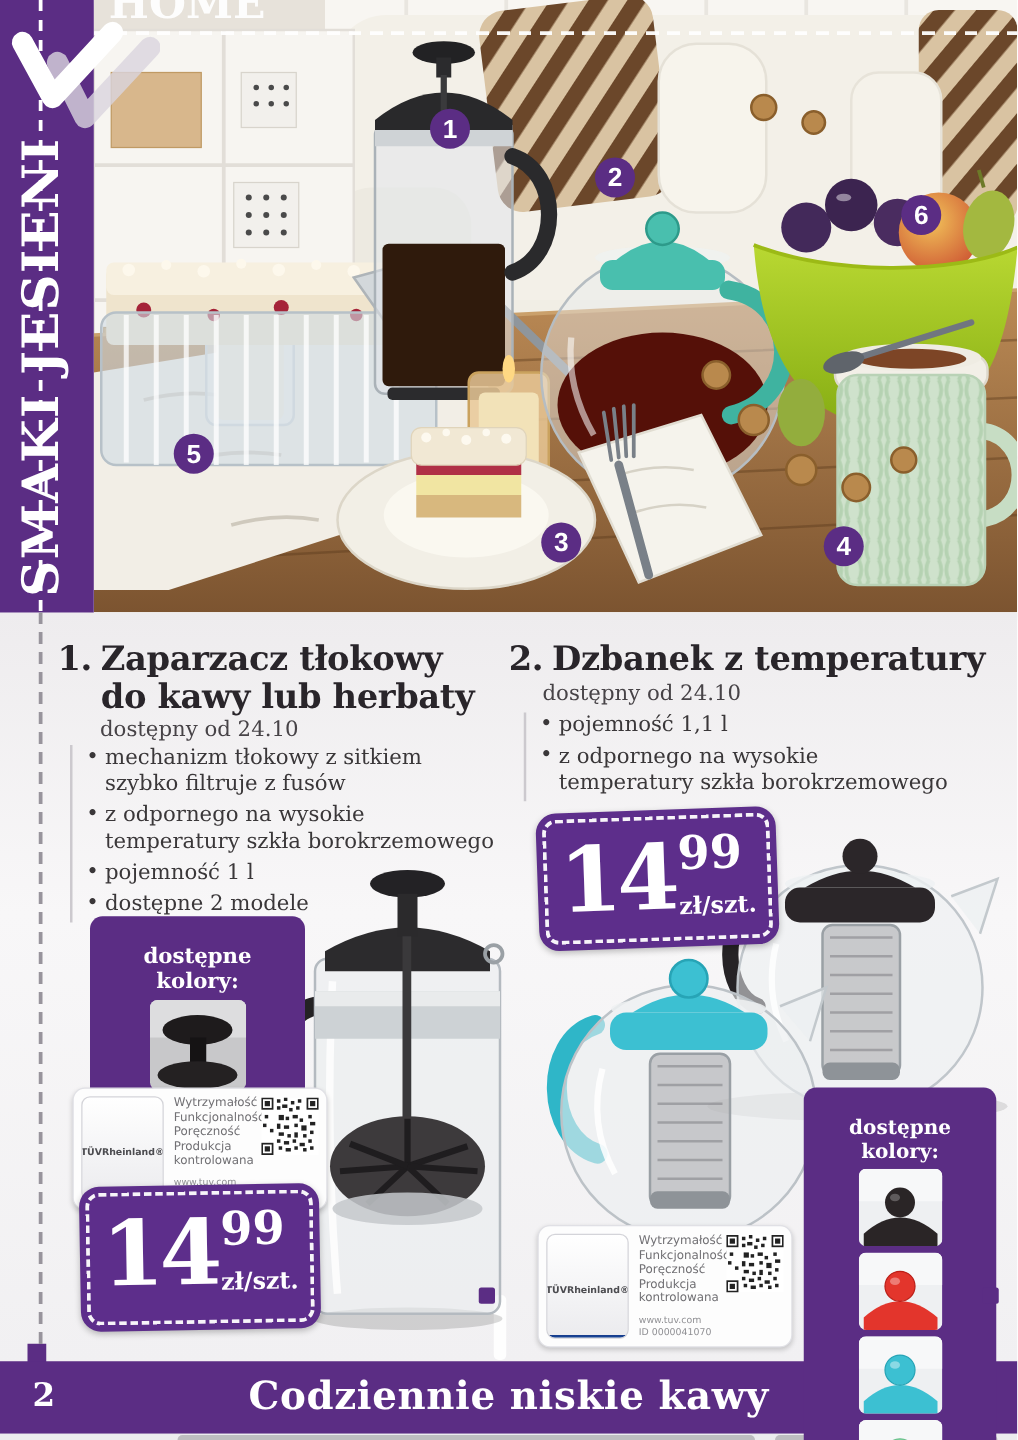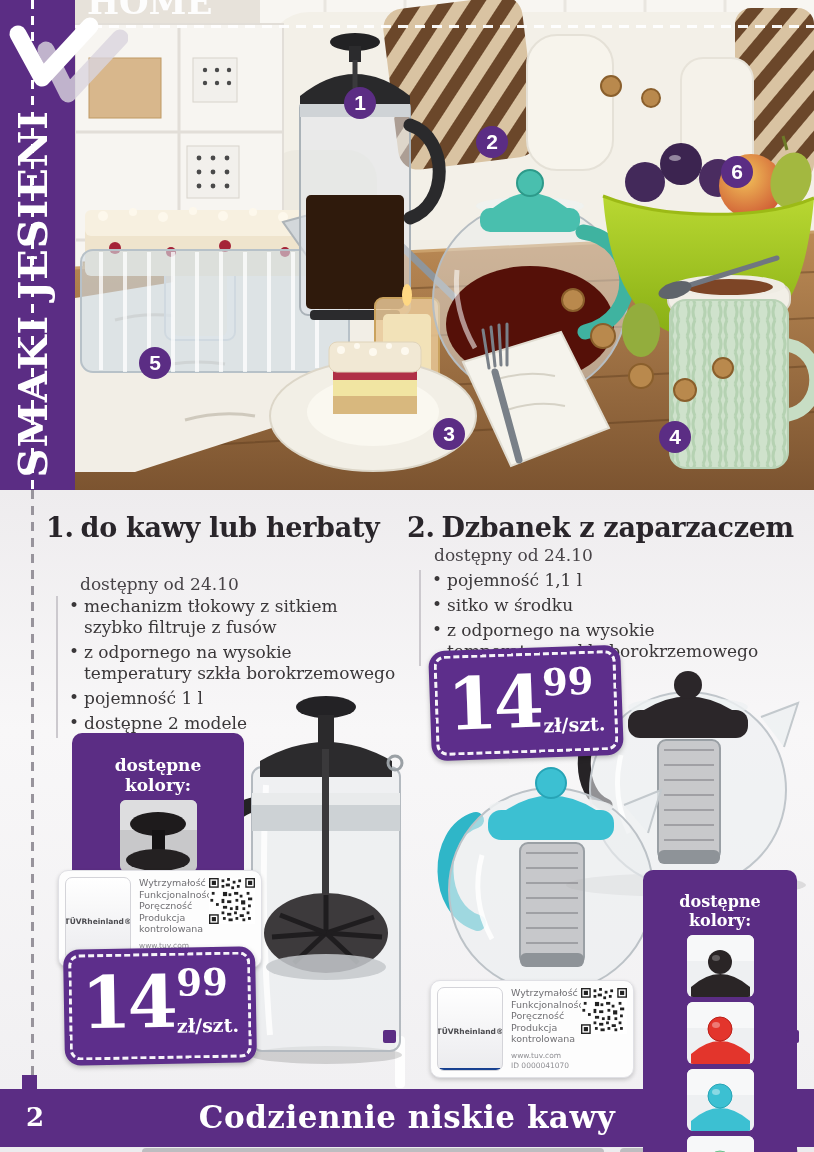--- a/index.html
+++ b/index.html
@@ -334,20 +334,21 @@
     <path d="M16,22 L40,66 L88,14" stroke="#ffffff" stroke-width="17" fill="none" stroke-linecap="round" stroke-linejoin="round"></path>
   </svg>
   <div class="banner-label">SMAKI JESIENI</div>
 
   <div class="lower"></div>
   <div class="col-gap"></div>
 
   <div class="phead" style="left:46px;top:513px;">
     <span class="pnum">1.</span>
     <span class="ptitle">
+      <span>Zaparzacz tłokowy</span>
       <span>do kawy lub herbaty</span>
     </span>
   </div>
   <div class="avail" style="left:80px;top:574px;">dostępny od 24.10</div>
   <ul class="bullets" style="left:56px;top:596px;width:330px;">
     <li>mechanizm tłokowy z sitkiem szybko filtruje z fusów</li>
     <li>z odpornego na wysokie temperatury szkła borokrzemowego</li>
     <li>pojemność 1 l</li>
     <li>dostępne 2 modele</li>
   </ul>
@@ -486,27 +487,26 @@
       <span class="price-side">
         <span class="price-cents">99</span>
         <span class="price-unit">zł/szt.</span>
       </span>
     </div>
   </div>
 
   <div class="phead" style="left:407px;top:513px;">
     <span class="pnum">2.</span>
     <span class="ptitle">
-      <span>Dzbanek z zaparzaczem</span>
+      <span>Dzbanek z temperatury</span>
     </span>
   </div>
   <div class="avail" style="left:434px;top:545px;">dostępny od 24.10</div>
   <ul class="bullets" style="left:419px;top:570px;width:330px;">
     <li>pojemność 1,1 l</li>
-    <li>sitko w środku</li>
     <li>z odpornego na wysokie temperatury szkła borokrzemowego</li>
   </ul>
 
   <div class="prod-art" style="left:416px;top:655px;">
     <svg width="398" height="345" viewBox="0 0 398 345">
       <ellipse cx="270" cy="230" rx="120" ry="12" fill="rgba(0,0,0,.10)"></ellipse>
 
       <g>
         <path d="M190,70 C160,78 162,140 190,150" stroke="#262326" stroke-width="13" fill="none" stroke-linecap="round"></path>
         <path d="M345,62 L382,48 L368,92" fill="rgba(235,239,241,.7)" stroke="#c3c9cd" stroke-width="2"></path>

